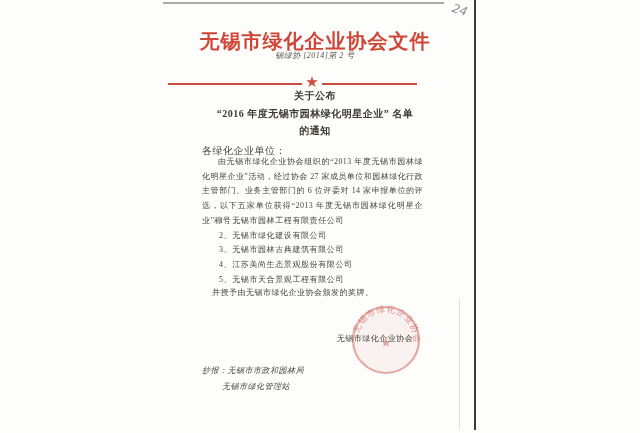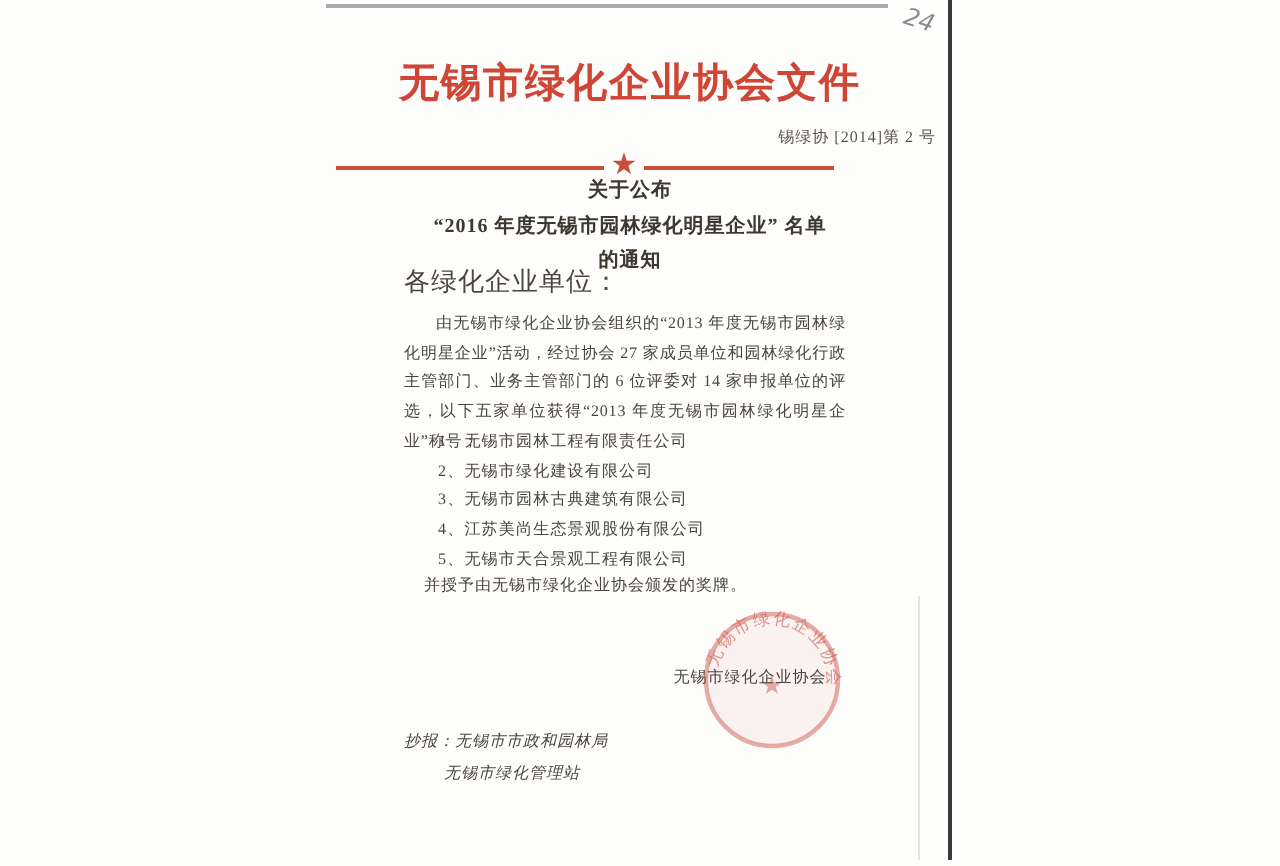--- a/index.html
+++ b/index.html
@@ -15,34 +15,34 @@
   .handwritten {
     position:absolute; left:452px; top:3px; font-family:"DejaVu Sans",sans-serif;
     font-style:italic; font-size:12px; color:#8b8c90; transform:rotate(18deg);
   }
   
   .org-title {
     position:absolute; left:162px; top:28px; width:306px; text-align:center;
     font-size:20px; font-weight:bold; color:#cf4636; letter-spacing:1px; white-space:nowrap;
   }
   .doc-number {
-    position:absolute; left:162px; top:63px; width:306px; text-align:right;
-    font-size:8px; color:#5c554c; letter-spacing:0.5px;
+    position:absolute; left:162px; top:50px; width:306px; text-align:center;
+    font-size:8px; color:#5c554c; letter-spacing:0.5px;font-style:italic;
   }
   .divider { position:absolute; left:168px; top:83px; width:249px; height:1.5px; background:#c94f3c; }
   .divider-star-wrap { position:absolute; left:162px; top:73px; width:300px; text-align:center; }
   .divider-star { font-size:15px; color:#c94f3c; background:#fdfdfc; padding:0 3px; }
   
   .doc-title {
     position:absolute; left:162px; top:87px; width:306px; text-align:center;
     font-size:10px; font-weight:bold; color:#3e3831; line-height:17.5px; letter-spacing:0.5px;
   }
   .doc-title div { white-space:nowrap; }
   
-  .salutation { position:absolute; left:202px; top:132px; font-size:13px; letter-spacing:0.5px; }
+  .salutation { position:absolute; left:202px; top:144px; font-size:10px; letter-spacing:0.5px; }
   .paragraph {
     position:absolute; left:202px; top:155px; width:221px; font-size:8px;
     line-height:14.7px; text-align:justify; text-indent:2em; letter-spacing:0.4px;
   }
   .company-list { position:absolute; left:219px; top:214px; font-size:8px; line-height:14.7px; letter-spacing:0.6px; }
   .award-line { position:absolute; left:202px; top:287px; font-size:8px; letter-spacing:0.5px;margin-left:10px; }
   
   .signature-block {
     position:absolute; left:300px; top:331px; width:150px; text-align:center;
     font-size:8px; line-height:15.5px; letter-spacing:0.5px; z-index:2;

